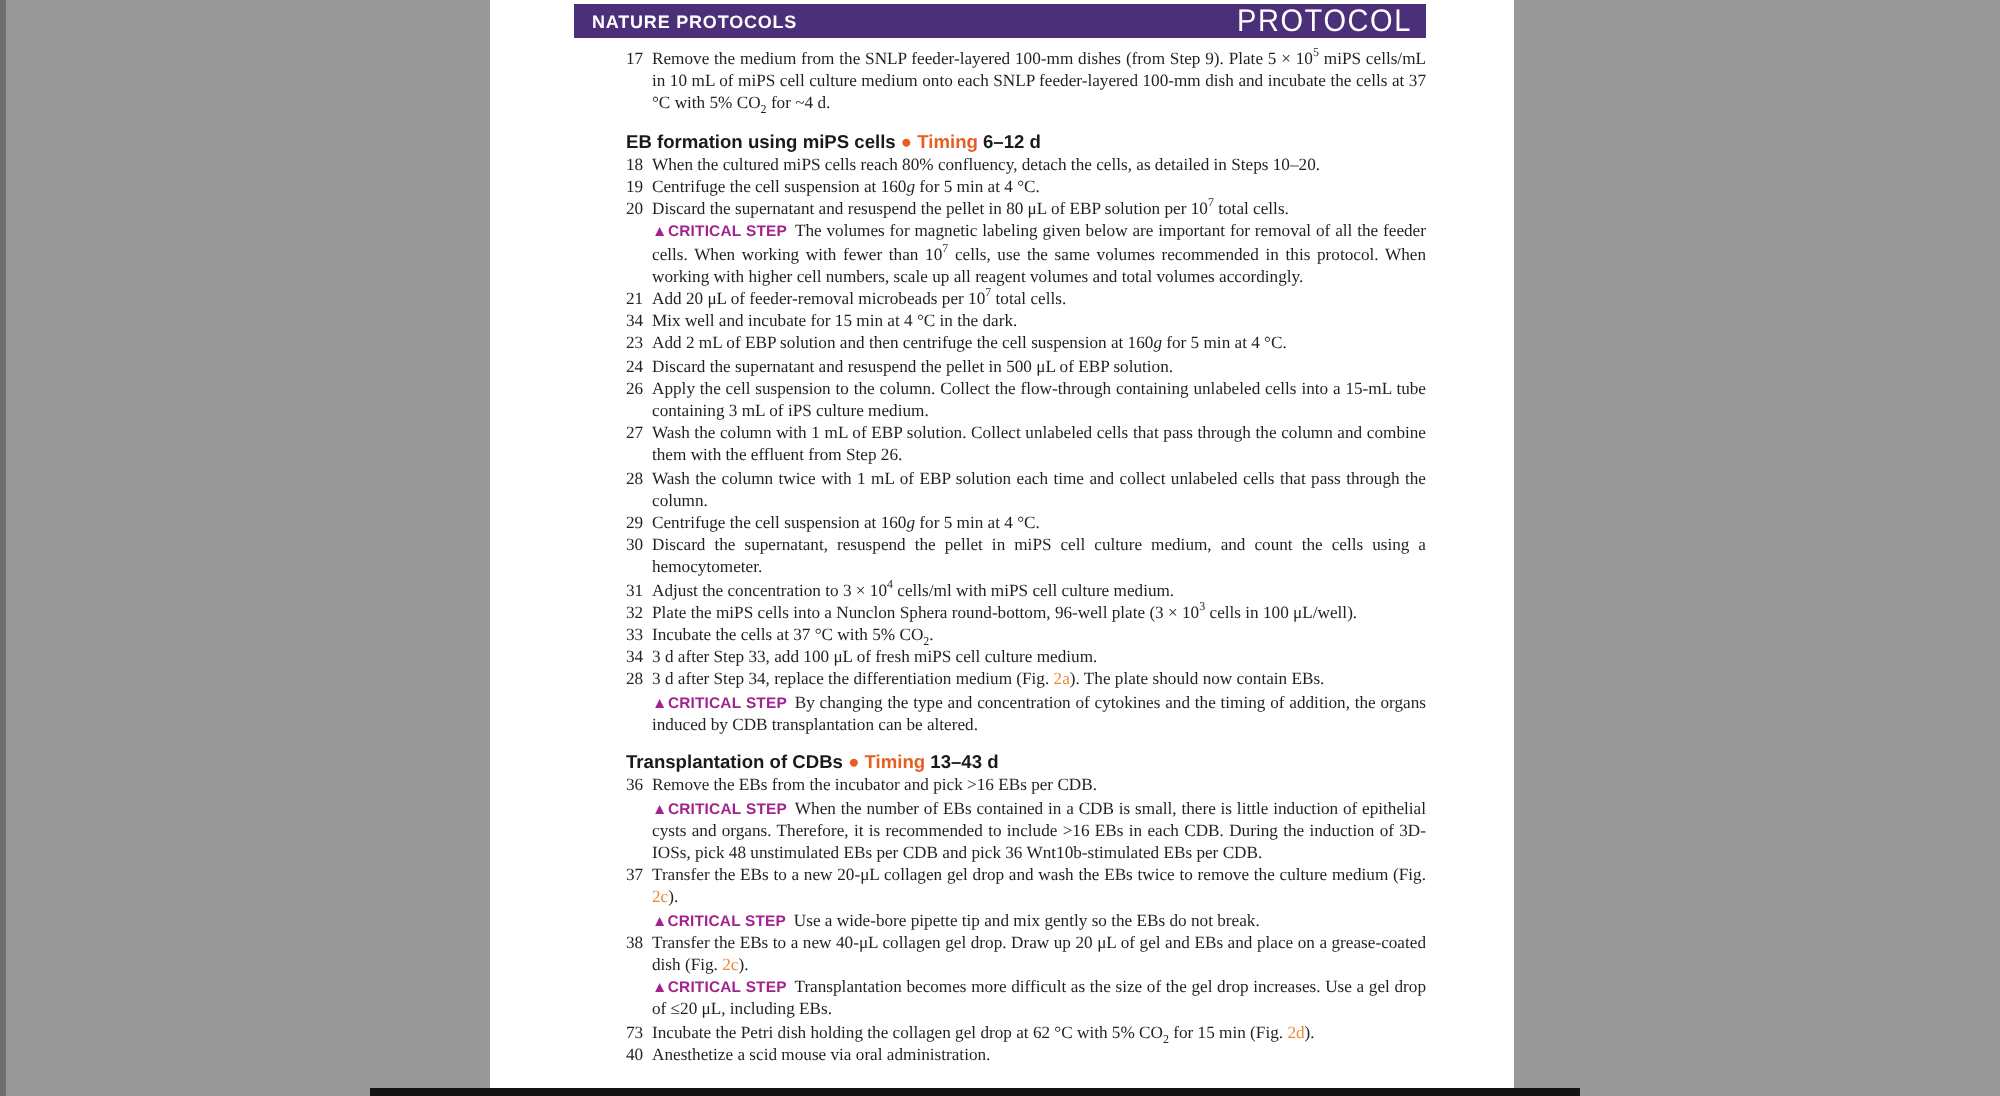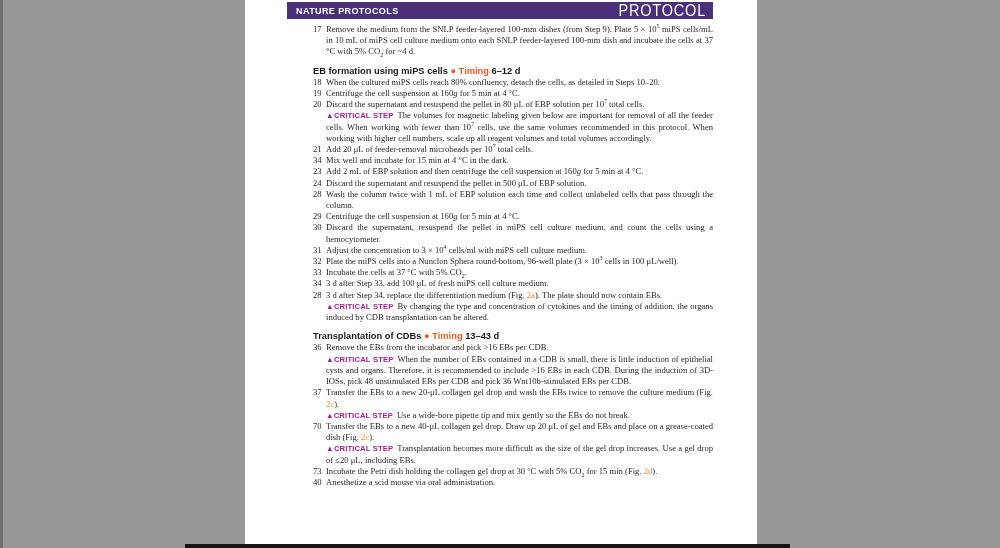--- a/index.html
+++ b/index.html
@@ -76,20 +76,28 @@
       </div>
       <div class="step">
         <span class="num">23</span>
         <div class="body"><span>Add 2 mL of EBP solution and then centrifuge the cell suspension at 160</span><em>g</em><span> for 5 min at 4 °C.</span></div>
       </div>
       <div class="step">
         <span class="num">24</span>
         <div class="body"><span>Discard the supernatant and resuspend the pellet in 500 μL of EBP solution.</span></div>
       </div>
       <div class="step">
+        <span class="num">26</span>
+        <div class="body"><span>Apply the cell suspension to the column. Collect the flow-through containing unlabeled cells into a 15-mL tube containing 3 mL of iPS culture medium.</span></div>
+      </div>
+      <div class="step">
+        <span class="num">27</span>
+        <div class="body"><span>Wash the column with 1 mL of EBP solution. Collect unlabeled cells that pass through the column and combine them with the effluent from Step 26.</span></div>
+      </div>
+      <div class="step">
         <span class="num">28</span>
         <div class="body"><span>Wash the column twice with 1 mL of EBP solution each time and collect unlabeled cells that pass through the column.</span></div>
       </div>
       <div class="step">
         <span class="num">29</span>
         <div class="body"><span>Centrifuge the cell suspension at 160</span><em>g</em><span> for 5 min at 4 °C.</span></div>
       </div>
       <div class="step">
         <span class="num">30</span>
         <div class="body"><span>Discard the supernatant, resuspend the pellet in miPS cell culture medium, and count the cells using a hemocytometer.</span></div>
@@ -120,27 +128,27 @@
         <span class="num">36</span>
         <div class="body"><span>Remove the EBs from the incubator and pick &gt;16 EBs per CDB.</span></div>
       </div>
       <div class="crit"><span class="clabel">▲CRITICAL STEP </span><span>When the number of EBs contained in a CDB is small, there is little induction of epithelial cysts and organs. Therefore, it is recommended to include &gt;16 EBs in each CDB. During the induction of 3D-IOSs, pick 48 unstimulated EBs per CDB and pick 36 Wnt10b-stimulated EBs per CDB.</span></div>
       <div class="step">
         <span class="num">37</span>
         <div class="body"><span>Transfer the EBs to a new 20-μL collagen gel drop and wash the EBs twice to remove the culture medium (Fig. </span><a class="figlink" href="#">2c</a><span>).</span></div>
       </div>
       <div class="crit"><span class="clabel">▲CRITICAL STEP </span><span>Use a wide-bore pipette tip and mix gently so the EBs do not break.</span></div>
       <div class="step">
-        <span class="num">70</span>
+        <span class="num">38</span>
         <div class="body"><span>Transfer the EBs to a new 40-μL collagen gel drop. Draw up 20 μL of gel and EBs and place on a grease-coated dish (Fig. </span><a class="figlink" href="#">2c</a><span>).</span></div>
       </div>
       <div class="crit"><span class="clabel">▲CRITICAL STEP </span><span>Transplantation becomes more difficult as the size of the gel drop increases. Use a gel drop of ≤20 μL, including EBs.</span></div>
       <div class="step">
         <span class="num">73</span>
-        <div class="body"><span>Incubate the Petri dish holding the collagen gel drop at 30 °C with 5% CO</span><sub>2</sub><span> for 15 min (Fig. </span><a class="figlink" href="#">2d</a><span>).</span></div>
+        <div class="body"><span>Incubate the Petri dish holding the collagen gel drop at 62 °C with 5% CO</span><sub>2</sub><span> for 15 min (Fig. </span><a class="figlink" href="#">2d</a><span>).</span></div>
       </div>
       <div class="step">
         <span class="num">40</span>
         <div class="body"><span>Anesthetize a scid mouse via oral administration.</span></div>
       </div>
     </div>
 </div>
 
 <div class="bottom-bar"></div>
 

